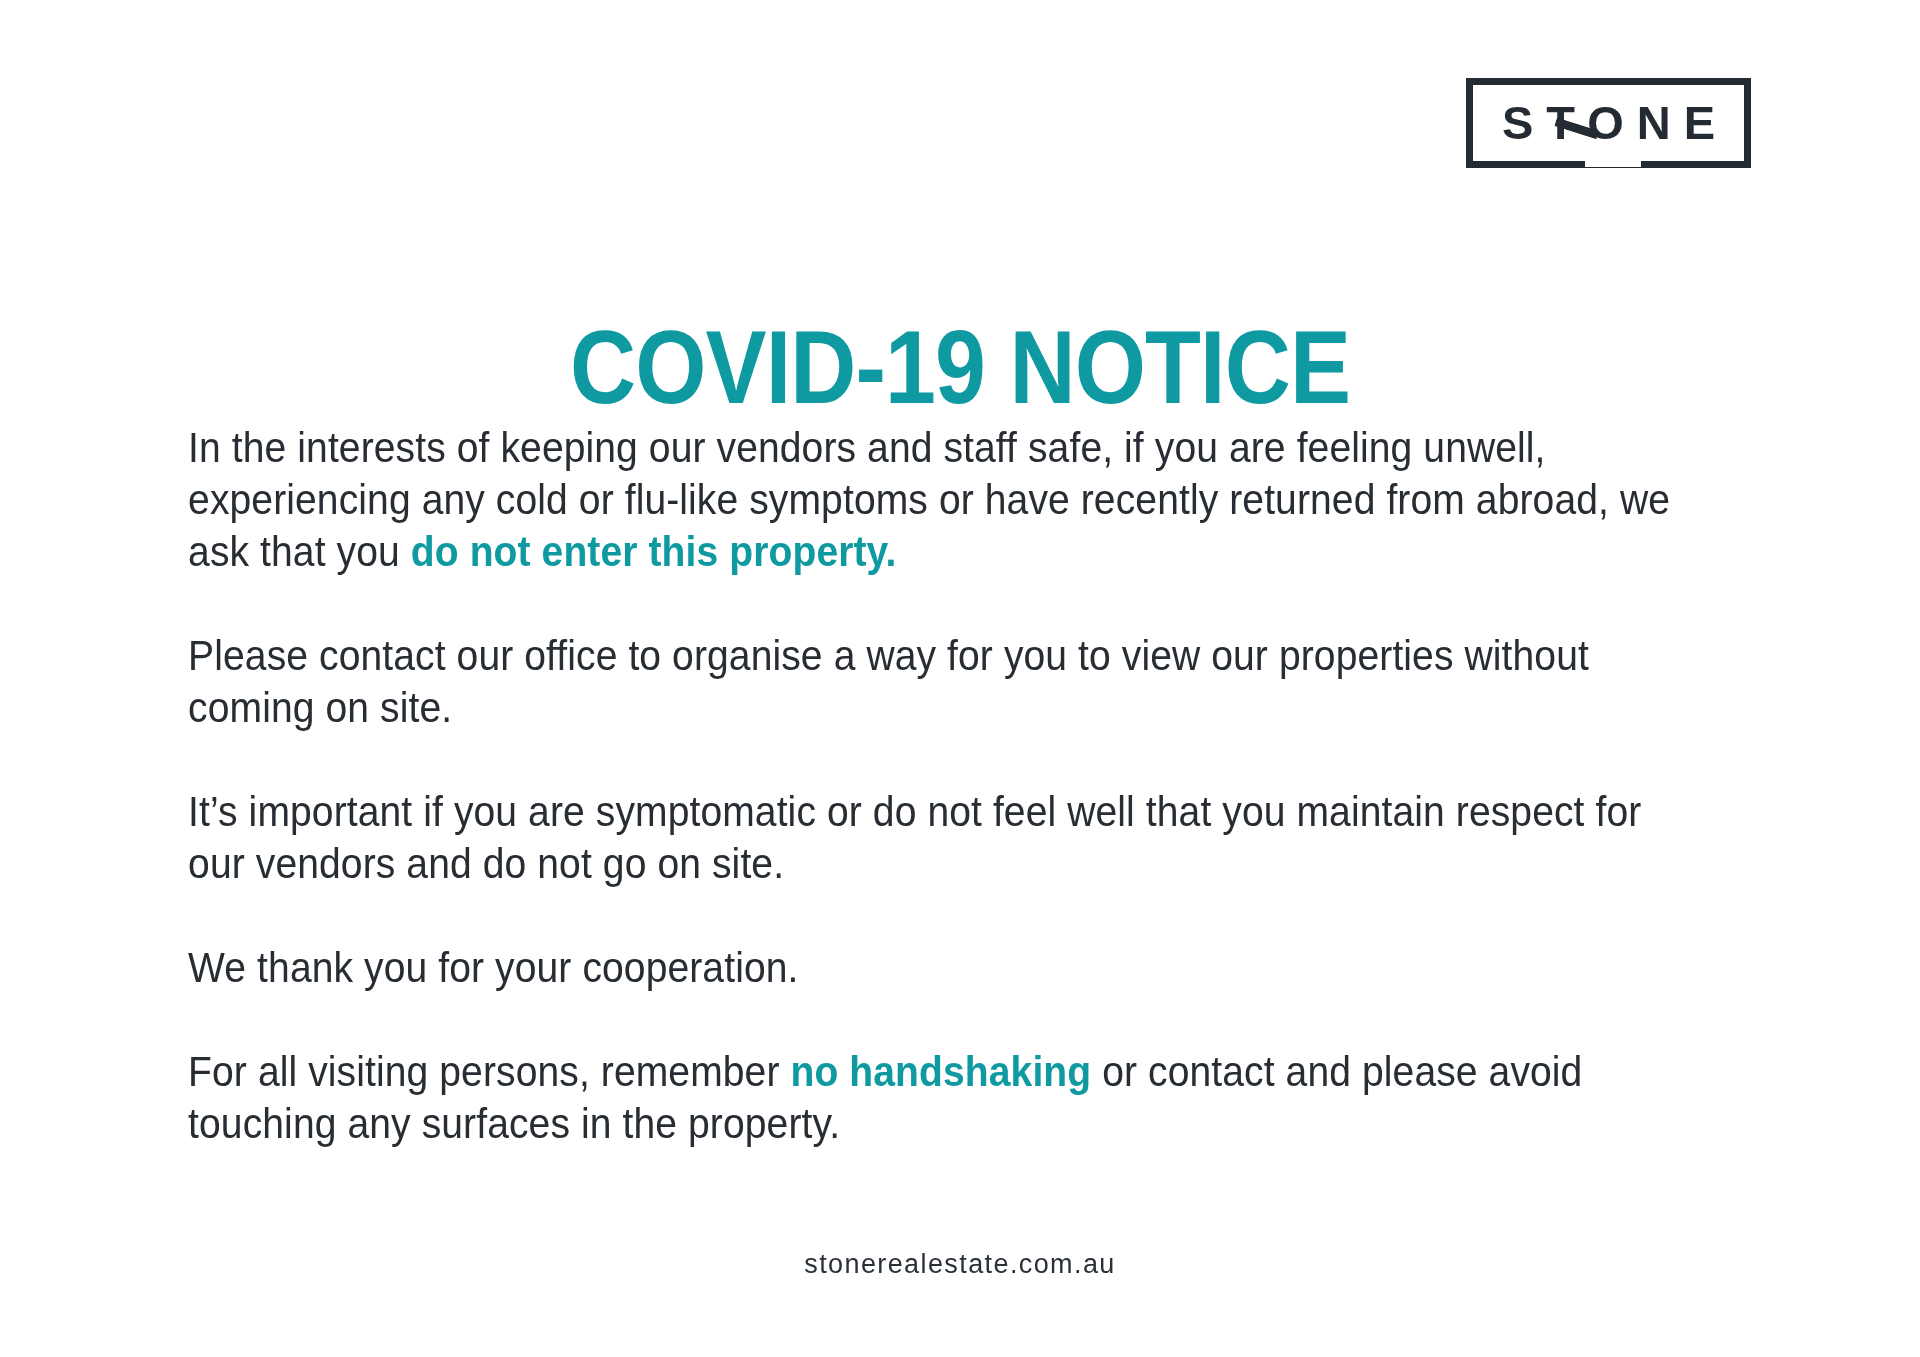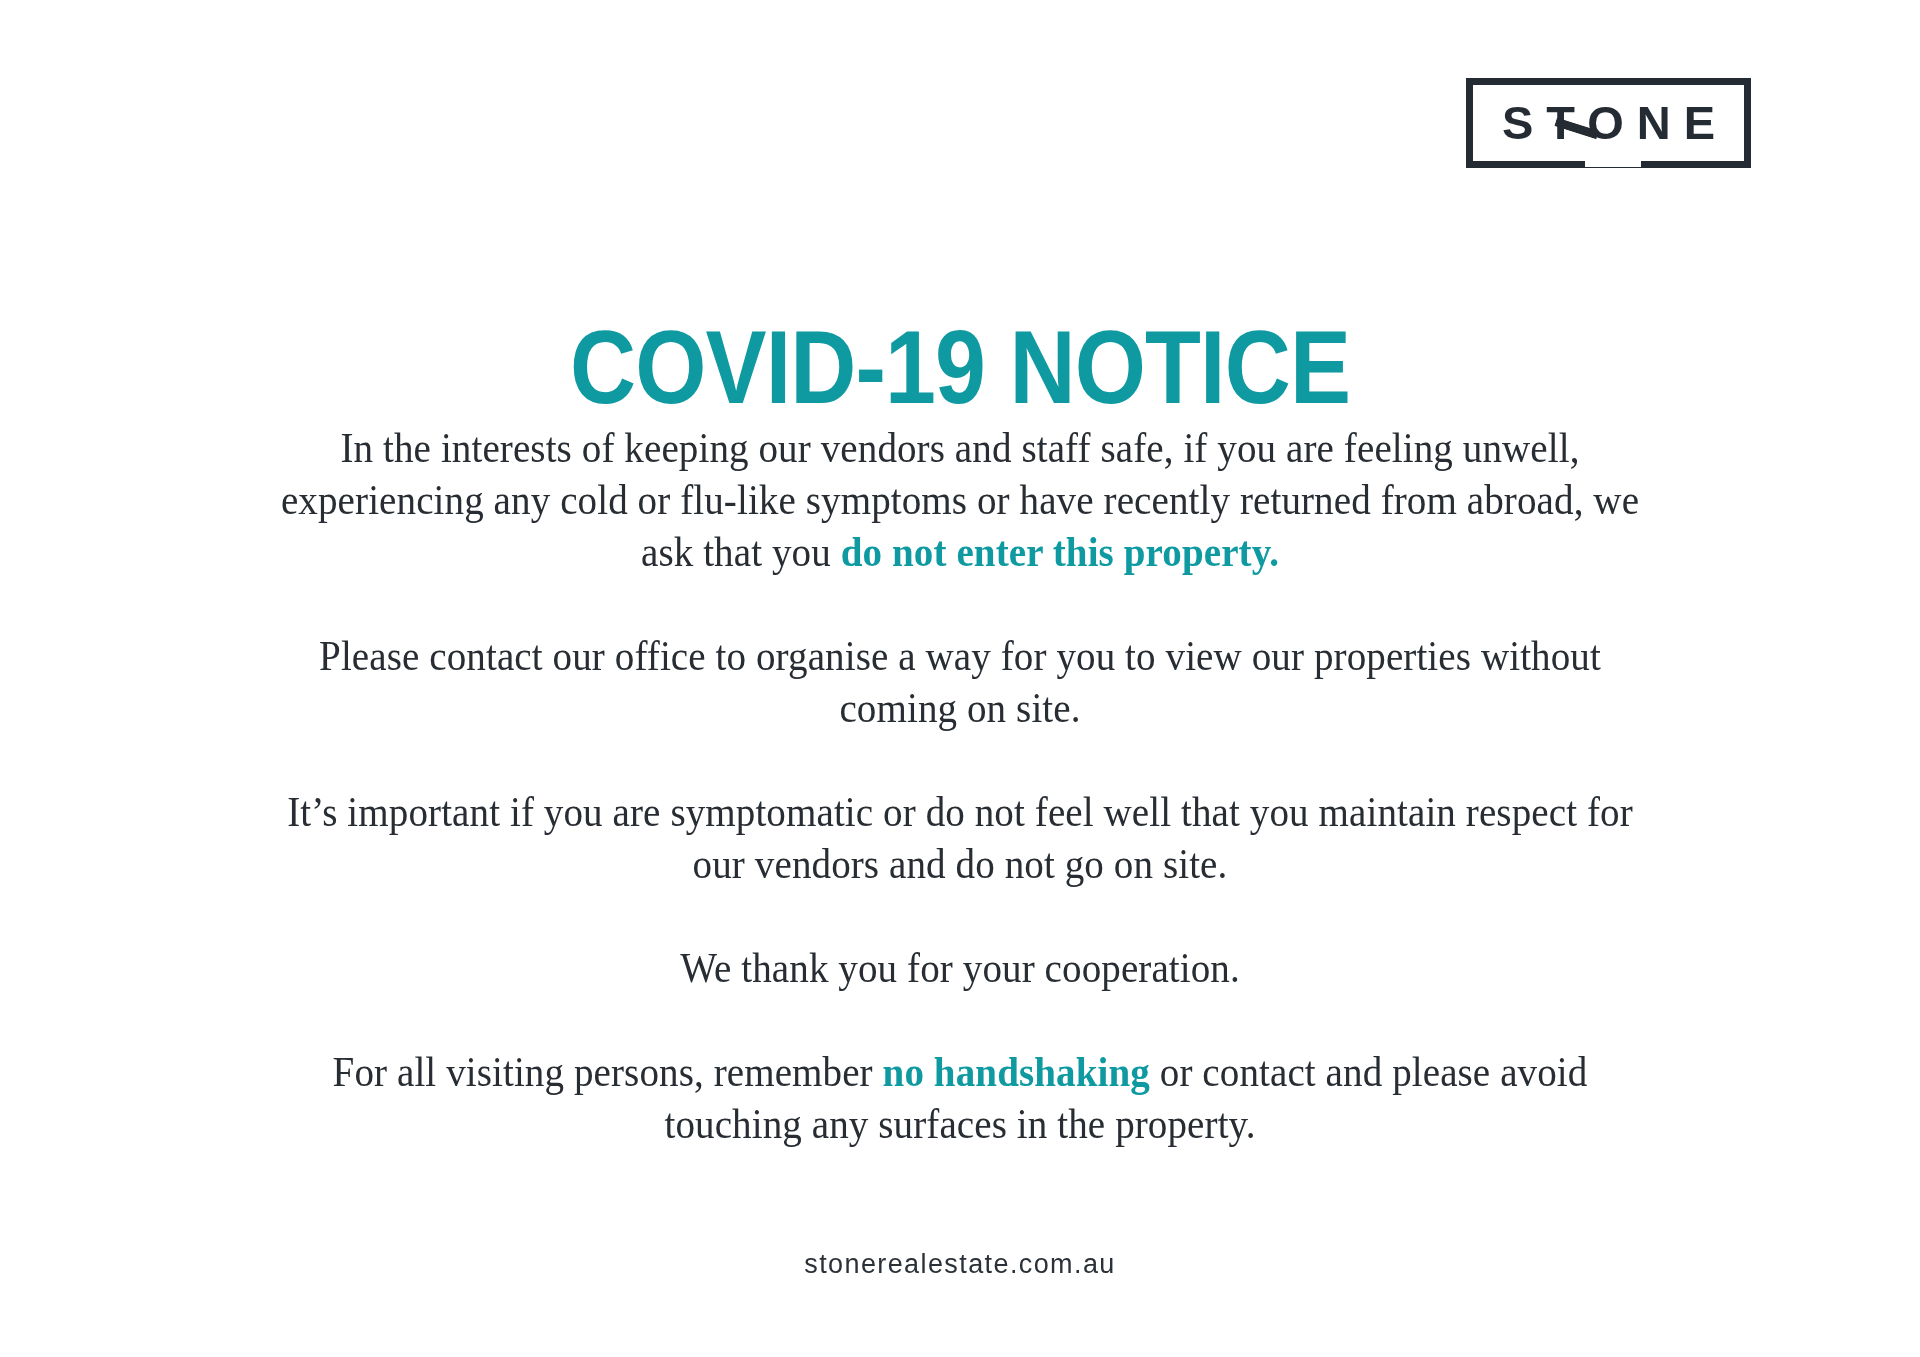--- a/index.html
+++ b/index.html
@@ -107,23 +107,23 @@
     transform-origin: 50% 50%;
     white-space: nowrap;
   }
 
   
   .body-block {
     position: absolute;
     top: 422px;
     left: 130px;
     width: 1660px;
-    text-align: center;
+    text-align: left;
     color: #272d33;
-    font-family: Liberation Serif, serif;
+    font-family: Liberation Sans, sans-serif;
     font-size: 42px;
     line-height: 52px;
     font-weight: normal;
     letter-spacing: 0.1px;
   }
   .body-block p {
     margin: 0;
     padding: 0;
     transform: scaleX(0.93);
     transform-origin: 50% 50%;

